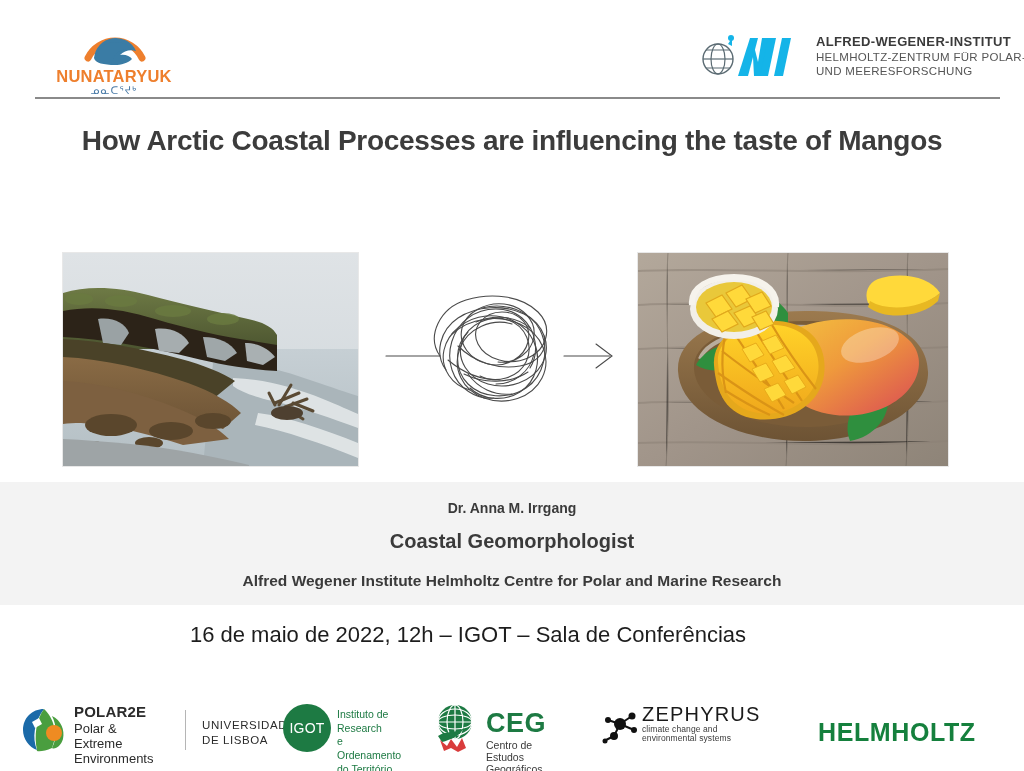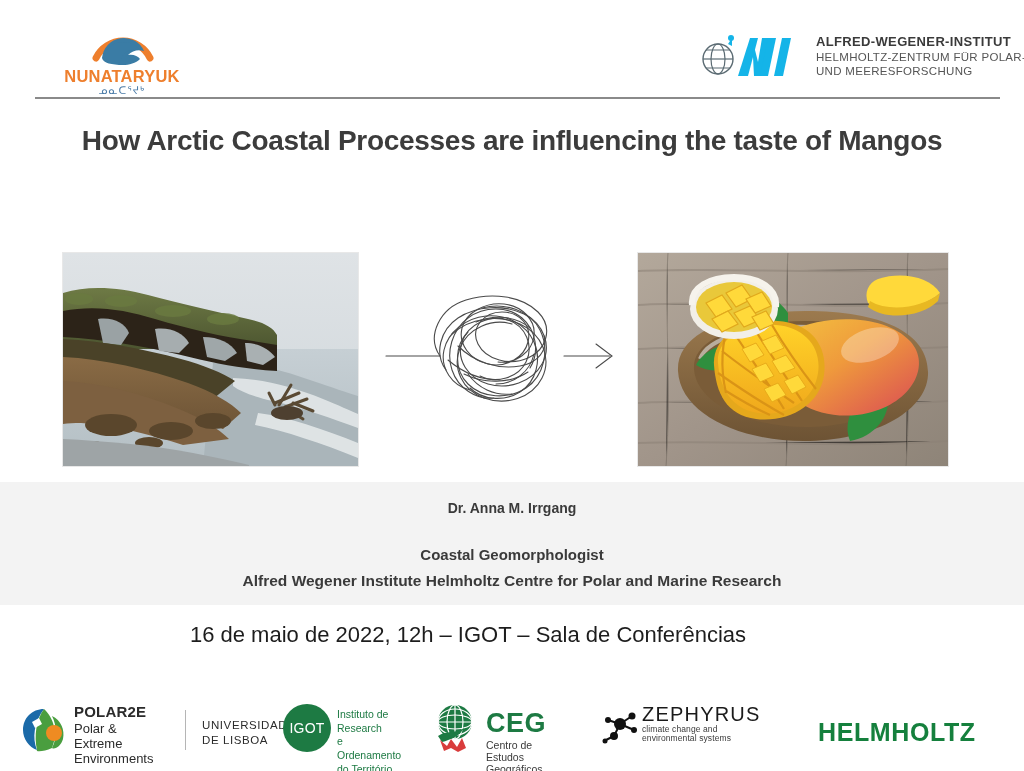--- a/index.html
+++ b/index.html
@@ -18,21 +18,21 @@
 
   
   .header {
     position: absolute;
     left: 0; top: 0;
     width: 1024px; height: 100px;
   }
   .nunataryuk-logo {
     position: absolute;
     left: 52px; top: 18px;
-    width: 124px; height: 76px; margin-left: 8px;
+    width: 124px; height: 76px;
   }
   .nuna-mark {
     position: absolute;
     left: 32px; top: 0;
     width: 62px; height: 48px;
   }
   .nuna-word {
     position: absolute;
     left: 0; top: 50px;
     width: 124px;
@@ -133,21 +133,21 @@
     background: #f3f3f3;
   }
   .speaker-line {
     position: absolute;
     left: 0; width: 1024px;
     text-align: center;
     font-weight: bold;
     color: #3a3a3a;
   }
   .sp-name  { top: 18px; font-size: 14px; }
-  .sp-role  { top: 64px; font-size: 15px; }
+  .sp-role  { top: 48px; font-size: 20px; }
   .sp-inst  { top: 90px; font-size: 15.5px; }
 
   
   .event-line {
     position: absolute;
     left: 0; top: 622px;
     width: 936px;
     text-align: center;
     font-size: 22px;
     color: #1d1d1d;

